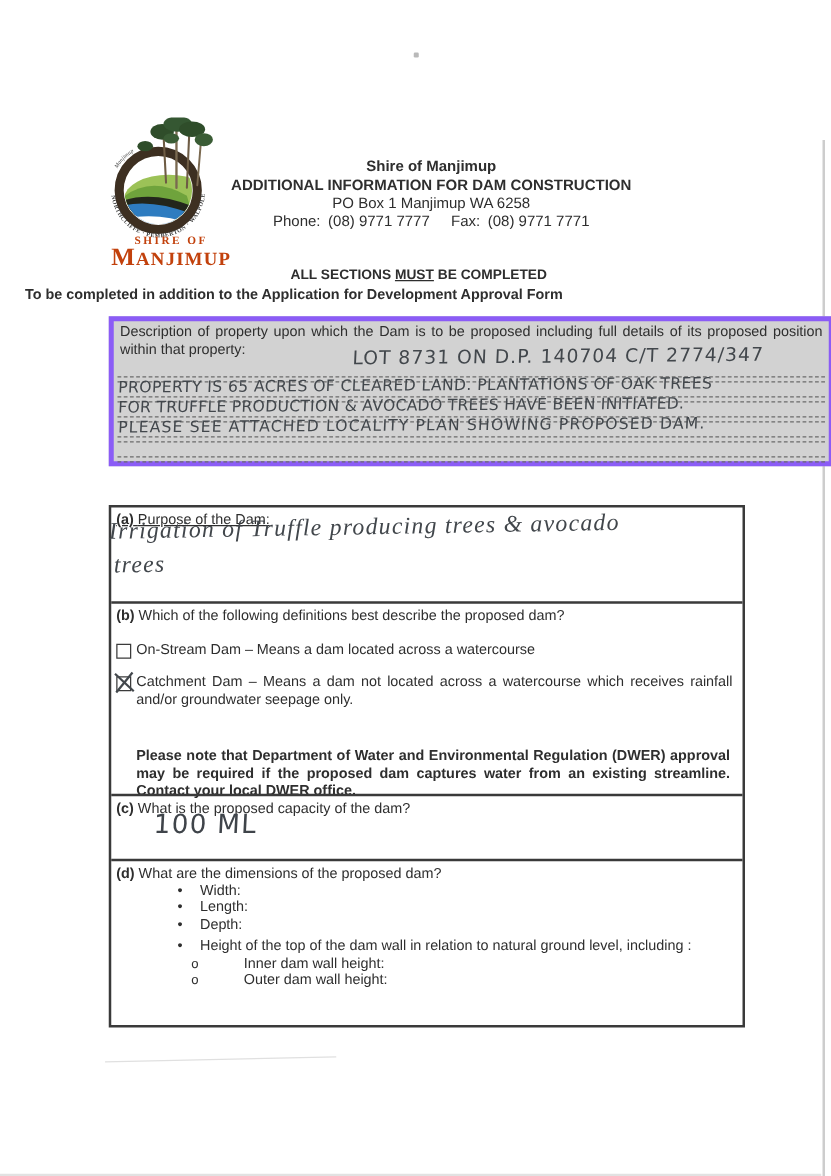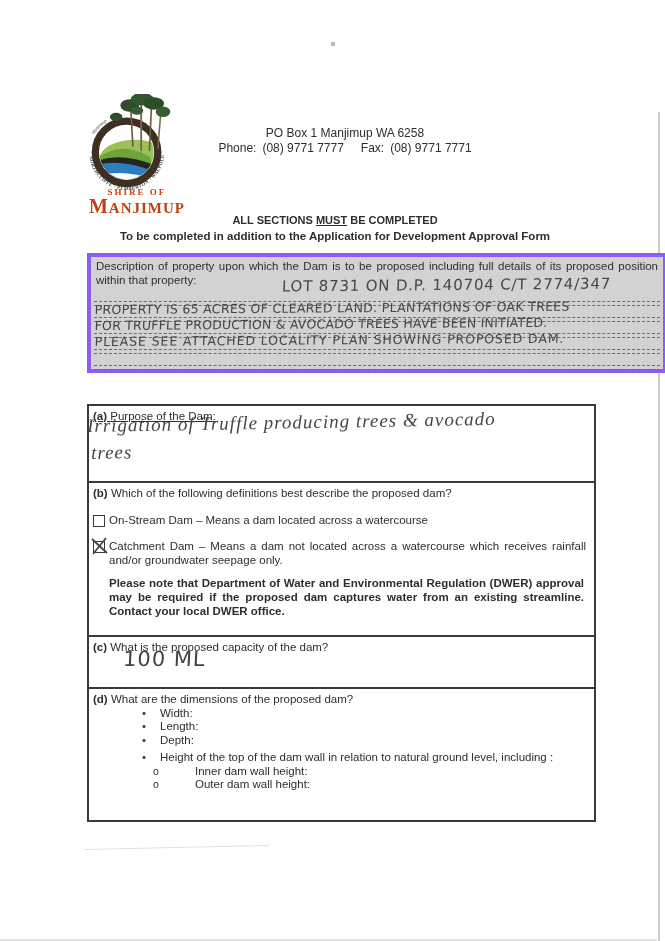--- a/index.html
+++ b/index.html
@@ -19,21 +19,21 @@
   .wordmark{left:80px;top:188px;width:114px;text-align:center;font-family:"Liberation Serif",serif;color:#c2410c;}
   .shire-of{font-size:9px;letter-spacing:2px;font-weight:bold;display:block;line-height:9px;}
   .manji{font-size:15px;letter-spacing:1px;font-weight:bold;display:block;line-height:18px;}
   .manji .big{font-size:20px;}
   .head-block{left:120px;top:126px;width:450px;text-align:center;font-size:12px;line-height:14.5px;}
   .head-block .b{font-weight:bold;}
   .phone-line span{margin:0 3px;}
   .phone-line .gap{margin-left:14px;}
   .notice{left:20px;top:214px;width:630px;text-align:center;font-weight:bold;font-size:11px;}
   .notice .u{text-decoration:underline;}
-  .subtitle{left:20px;top:230px;width:630px;text-align:center;font-weight:bold;font-size:11.5px;}
+  .subtitle{left:20px;top:230px;width:630px;text-align:left;font-weight:bold;font-size:11.5px;}
 
   
   .desc-box{left:87px;top:253px;width:580px;height:120px;background:#d2d2d2;
             border:4px solid #8b5cf6;box-sizing:border-box;}
   .desc-label{margin:2px 5px 0 5px;font-size:11.5px;line-height:14px;text-align:justify;}
   .rule{position:absolute;left:3px;right:3px;height:3px;
         border-top:1px dashed #6b6b6b;border-bottom:1px dashed #6b6b6b;}
   .r1{top:44px}.r2{top:60px}.r3{top:76px}.r4{top:92px}.r5{top:108px}
 
   
@@ -61,21 +61,21 @@
   .sec-c{height:52px;}
   .sec-d{height:125px;}
   .q b{font-weight:bold;}
   .ans-a1{left:-2px;top:13px;font-size:19px;letter-spacing:1px;}
   .ans-a2{left:2px;top:40px;font-size:19px;letter-spacing:1px;}
   .opt{display:flex;margin-top:13px;}
   .cb-col{width:16px;flex:none;position:relative;padding-top:1px;}
   .cb{display:block;width:10px;height:10px;border:1.5px solid #3b3b3b;}
   .xmark{position:absolute;left:-3px;top:-3px;width:19px;height:18px;}
   .opt-text{flex:1;text-align:justify;}
-  .dwer-note{margin:9px 2px 0 16px;font-weight:bold;text-align:justify;line-height:14px;}
+  .dwer-note{margin:31px 2px 0 16px;font-weight:bold;text-align:justify;line-height:14px;}
   .ans-c{left:34px;top:16px;font-size:21px;letter-spacing:1px;
          font-family:"DejaVu Sans",sans-serif;color:#3f444a;white-space:nowrap;
          transform:skewX(-3deg);}
   .brow{display:flex;margin-left:49px;}
   .brow.gap{margin-top:4px;}
   .bullet-col{width:18px;flex:none;}
   .srow{display:flex;margin-left:60px;}
   .sbullet-col{width:42px;flex:none;font-size:10.5px;}
 </style>
 </head>
@@ -128,20 +128,22 @@
       <textPath href="#scriptpath" startOffset="1">Manjimup</textPath>
     </text>
   </svg>
 
   <div class="abs wordmark">
     <span class="shire-of">SHIRE OF</span>
     <span class="manji"><span class="big">M</span><span>ANJIMUP</span></span>
   </div>
 
   <div class="abs head-block">
+    <div class="b">Shire of Manjimup</div>
+    <div class="b">ADDITIONAL INFORMATION FOR DAM CONSTRUCTION</div>
     <div>PO Box 1 Manjimup WA 6258</div>
     <div class="phone-line">
       <span>Phone:</span><span>(08) 9771 7777</span><span class="gap">Fax:</span><span>(08) 9771 7771</span>
     </div>
   </div>
 
   <div class="abs notice">
     <span>ALL SECTIONS </span><span class="u">MUST</span><span> BE COMPLETED</span>
   </div>
   <div class="abs subtitle">To be completed in addition to the Application for Development Approval Form</div>

